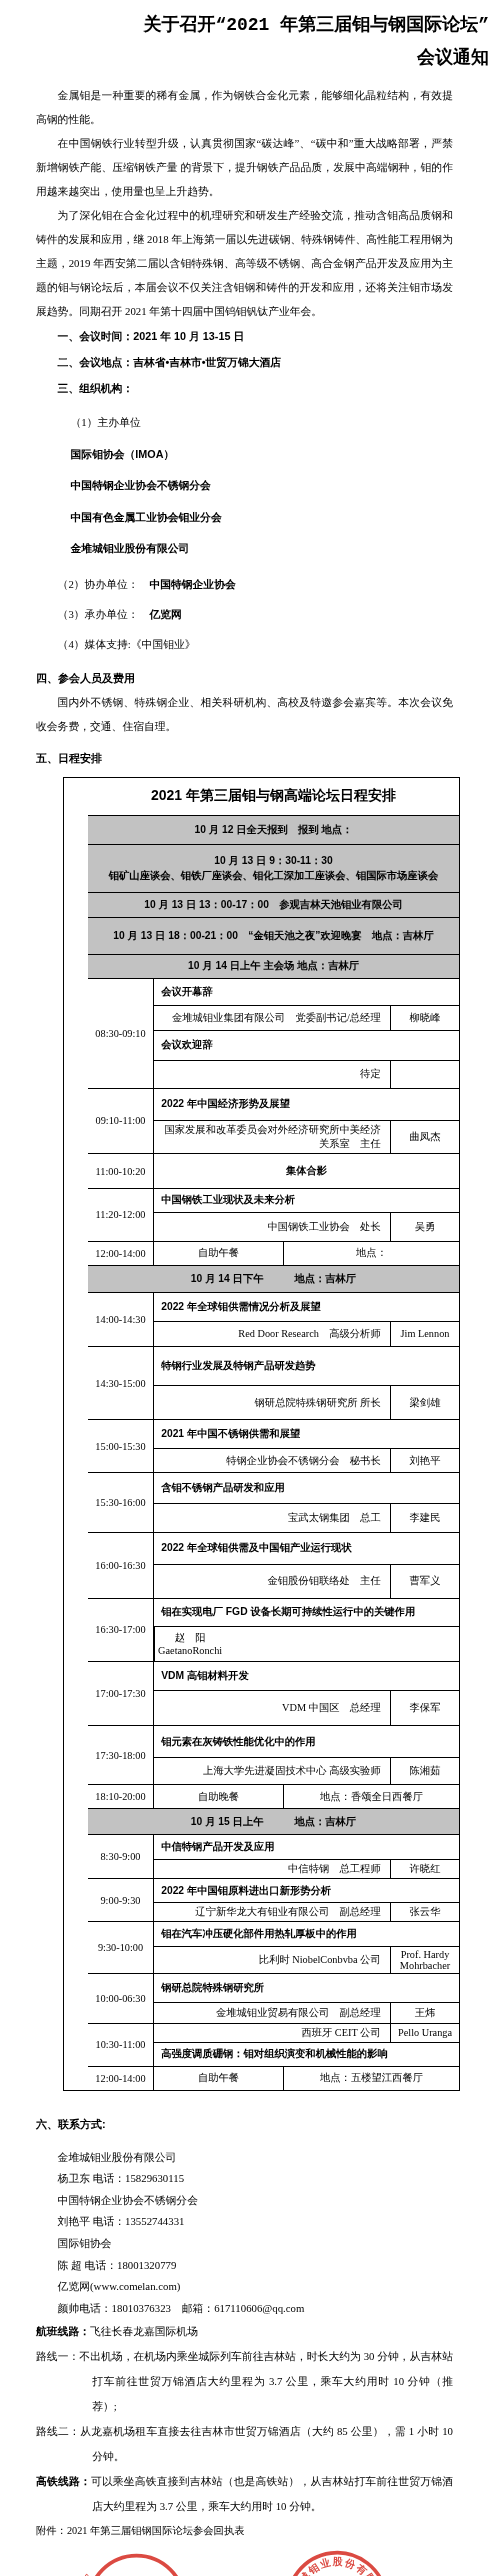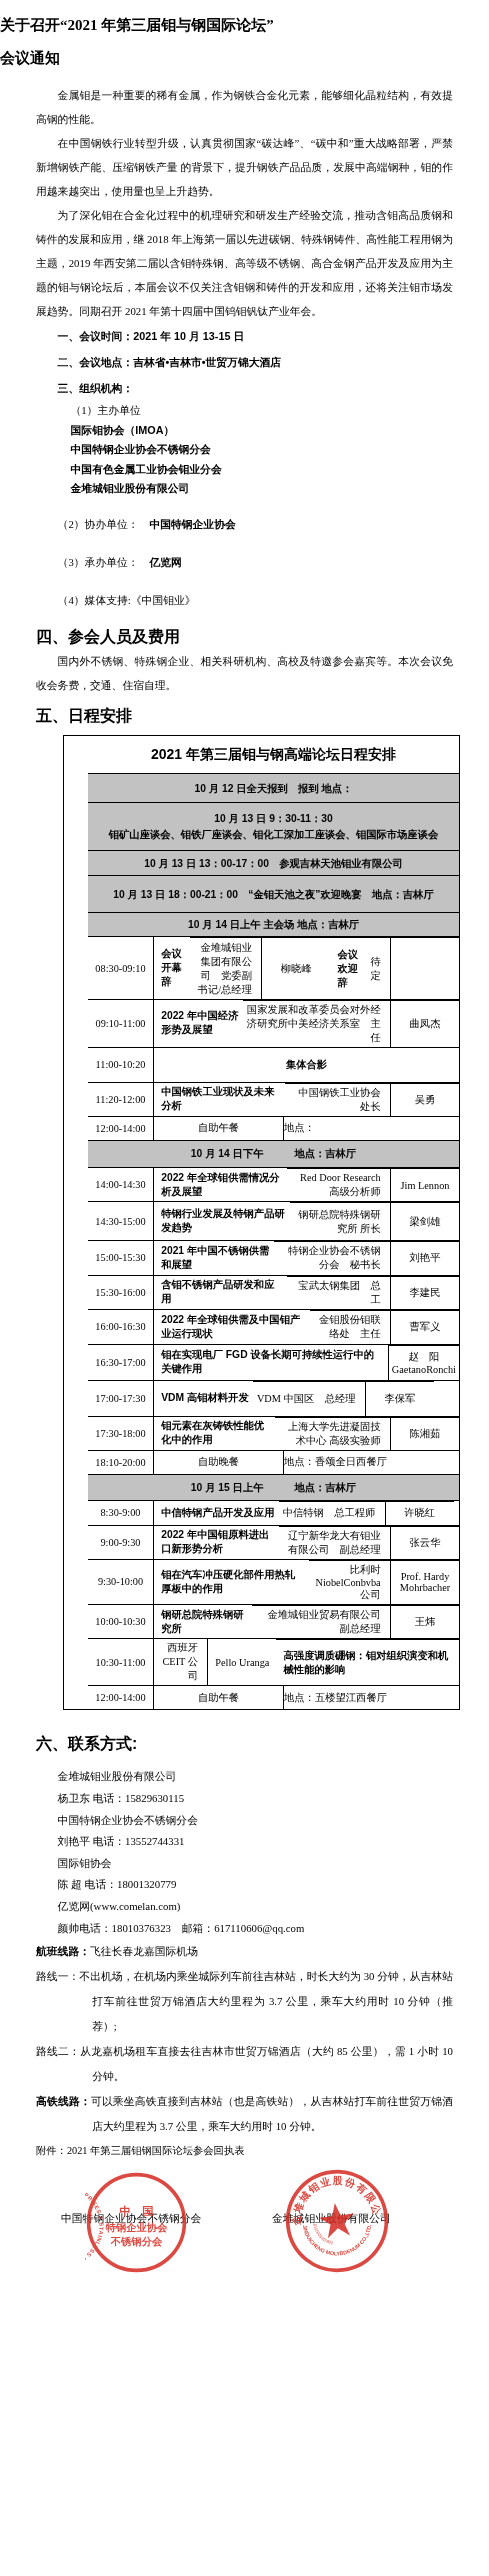--- a/index.html
+++ b/index.html
@@ -2,41 +2,41 @@
 <html style="font-size:8.2px"><head>
 <meta charset="utf-8">
 <style>
   html,body{margin:0;padding:0;}
   body{
     width:489px;height:3091px;background:#ffffff;overflow:hidden;
     font-family:"Liberation Serif","DejaVu Serif",serif;
     color:#000;position:relative;
   }
   .page{width:489px;height:3091px;position:relative;padding-top:14.4px;box-sizing:border-box;}
-  .doc-title{font-family:Liberation Serif, serif;font-weight:700;font-size:15px;text-align:left;line-height:23px;}
+  .doc-title{font-family:Liberation Mono, monospace;font-weight:700;font-size:18px;text-align:right;line-height:23px;}
   .doc-title2{margin-top:9.3px;}
   .bodytext{width:417px;margin:0 auto;font-size:10.8px;line-height:24px;text-align:justify;}
   .para{text-indent:2em;}
   .firstblock{margin-top:13.4px;}
   .numline{width:417px;margin:0 auto;font-family:"Liberation Sans","DejaVu Sans",sans-serif;font-weight:700;font-size:10.8px;line-height:26px;padding-left:2em;box-sizing:border-box;}
-  .orgline{width:417px;margin:0 auto;font-size:10.8px;line-height:19.6px;padding-left:3.2em;box-sizing:border-box;}
+  .orgline{width:417px;margin:12px auto;font-size:10.8px;line-height:19.6px;padding-left:3.2em;box-sizing:border-box;}
   .orgline.bold{font-family:"Liberation Sans","DejaVu Sans",sans-serif;font-weight:700;}
-  .subline{width:417px;margin:12px auto;font-size:10.8px;line-height:26px;padding-left:2em;box-sizing:border-box;}
+  .subline{width:417px;margin:4px auto;font-size:10.8px;line-height:26px;padding-left:2em;box-sizing:border-box;}
   .subline .val{font-family:"Liberation Sans","DejaVu Sans",sans-serif;font-weight:700;}
-  .sec-head{width:417px;margin:9.3px auto 0 auto;font-family:Liberation Sans, sans-serif;font-weight:700;font-size:16px;line-height:24px;}
+  .sec-head{width:417px;margin:9.3px auto 0 auto;font-family:Liberation Sans, sans-serif;font-weight:700;font-size:11px;line-height:24px;}
   
   .sched{width:397px;margin:7.2px 0 0 63px;border:1px solid #000;font-size:10.3px;box-sizing:border-box;padding-left:24px;}
   .srow{display:flex;align-items:stretch;border-top:1px solid #000;}
   .srow:first-child{border-top:0;}
   .sched-title{min-height:37px;display:flex;align-items:center;justify-content:center;
     font-family:"Liberation Sans","DejaVu Sans",sans-serif;font-weight:700;font-size:14px;}
   .banner{background:#c2c2c2;display:flex;flex-direction:column;align-items:center;justify-content:center;
     text-align:center;font-family:"Liberation Sans","DejaVu Sans",sans-serif;font-weight:700;font-size:10.3px;line-height:15.5px;}
   .time{flex:0 0 65px;border-right:1px solid #000;display:flex;align-items:center;justify-content:center;font-size:10.3px;text-align:center;}
-  .sbody{flex:1;display:flex;flex-direction:row;}
+  .sbody{flex:1;display:flex;flex-direction:column;}
   .sub{display:flex;border-top:0.5px solid #000;align-items:stretch;}
   .sub:first-child{border-top:0;}
   .stitle{font-family:"Liberation Sans","DejaVu Sans",sans-serif;font-weight:700;align-items:center;padding:2.1px 4.1px 2.1px 7.2px;}
   .sspeaker .org{flex:1;display:flex;flex-direction:column;justify-content:center;align-items:flex-end;text-align:right;padding:2.1px 9.3px 2.1px 4.1px;}
   .sspeaker .nm{flex:0 0 69px;border-left:0.5px solid #000;display:flex;flex-direction:column;justify-content:center;align-items:center;text-align:center;padding:2.1px 3.1px;box-sizing:border-box;}
   .scenter{flex:1;display:flex;align-items:center;justify-content:center;font-family:"Liberation Sans","DejaVu Sans",sans-serif;font-weight:700;}
   .meal-l{flex:0 0 129px;border-right:0.5px solid #000;display:flex;align-items:center;justify-content:center;}
   .meal-r{flex:1;display:flex;align-items:center;justify-content:center;}
   .mh32{min-height:16.5px}.mh36{min-height:18.5px}.mh38{min-height:19.6px}
   .mh42{min-height:21.6px}.mh44{min-height:23px}.mh46{min-height:24px}.mh48{min-height:25px}
@@ -287,21 +287,21 @@
       <div class="sbody">
         <div class="sub stitle mh38">钼在汽车冲压硬化部件用热轧厚板中的作用</div>
         <div class="sub sspeaker mh50">
           <div class="org">比利时 NiobelConbvba 公司</div>
           <div class="nm">Prof. Hardy Mohrbacher</div>
         </div>
       </div>
     </div>
 
     <div class="srow">
-      <div class="time">10:00-10:30</div>
+      <div class="time">10:00-06:30</div>
       <div class="sbody">
         <div class="sub stitle mh46">钢研总院特殊钢研究所</div>
         <div class="sub sspeaker mh38">
           <div class="org">金堆城钼业贸易有限公司　副总经理</div>
           <div class="nm">王炜</div>
         </div>
       </div>
     </div>
 
     <div class="srow">

